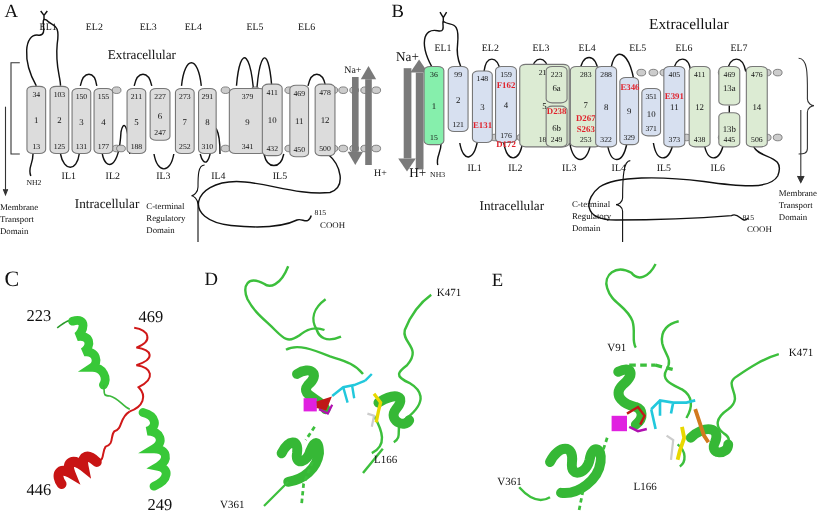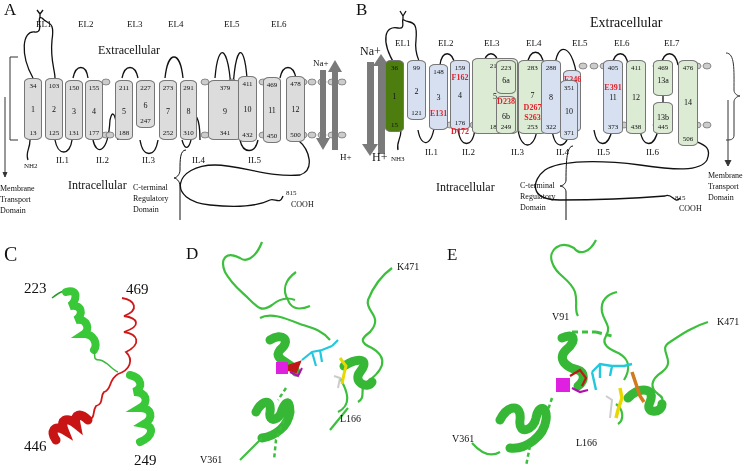--- a/index.html
+++ b/index.html
@@ -6,21 +6,21 @@
   body{width:756px;height:471px;position:relative;overflow:hidden;font-family:"Liberation Serif","DejaVu Serif",serif;color:#111;}
   .panel-letter{position:absolute;font-size:17px;}
   .lbl{position:absolute;font-size:9px;white-space:nowrap;}
   .lbl-md{position:absolute;font-size:12px;white-space:nowrap;}
   .lbl-lg{position:absolute;font-size:14px;white-space:nowrap;}
   .helix{position:absolute;border:1px solid #777;border-radius:6px/4px;box-sizing:border-box;font-size:7px;text-align:center;}
   .helix .top{position:absolute;top:3px;left:0;right:0;}
   .helix .mid{position:absolute;top:44%;left:0;right:0;font-size:8px;}
   .helix .bot{position:absolute;bottom:2px;left:0;right:0;}
   .hA{background:#dcdcdc;}
-  .hgray{background:#4d7c0f;}
+  .hgray{background:#86efac;}
   .hblue{background:#d7e0f0;}
   .hgreen{background:#dcebd3;}
   .red{color:#e0202a;font-weight:bold;font-size:8px;position:absolute;left:0;right:0;}
   svg{position:absolute;left:0;top:0;}
   .pdb-label{position:absolute;font-size:10px;white-space:nowrap;}
   .pdb-label-lg{position:absolute;font-size:15px;white-space:nowrap;}
 </style>
 </head>
 <body>
 
@@ -318,21 +318,21 @@
   <div class="helix hblue" style="left:541px;top:60px;width:20px;height:74px;">
       <div class="top">288</div>
       <div class="mid">8</div>
       <div class="bot">322</div>
     </div>
   <div class="helix hblue" style="left:563px;top:70px;width:18px;height:62px;">
       <div class="red" style="top:4px;">E346</div>
       <div class="mid">9</div>
       <div class="bot">329</div>
     </div>
-  <div class="helix hblue" style="left:560px;top:80px;width:18px;height:60px;">
+  <div class="helix hblue" style="left:583px;top:80px;width:18px;height:44px;">
       <div class="top">351</div>
       <div class="mid">10</div>
       <div class="bot">371</div>
     </div>
   <div class="helix hblue" style="left:603px;top:60px;width:20px;height:74px;">
       <div class="top">405</div>
       <div class="red" style="top:22px;">E391</div>
       <div class="mid">11</div>
       <div class="bot">373</div>
     </div>
@@ -342,21 +342,21 @@
       <div class="bot">438</div>
     </div>
   <div class="helix hgreen" style="left:653px;top:60px;width:20px;height:36px;">
       <div class="top">469</div>
       <div class="mid" style="top:15px;">13a</div>
     </div>
   <div class="helix hgreen" style="left:653px;top:102px;width:20px;height:32px;">
       <div class="mid" style="top:10px;">13b</div>
       <div class="bot">445</div>
     </div>
-  <div class="helix hgreen" style="left:678px;top:60px;width:20px;height:86px;">
+  <div class="helix hgreen" style="left:678px;top:60px;width:20px;height:74px;">
       <div class="top">476</div>
       <div class="mid">14</div>
       <div class="bot">506</div>
     </div>
 </div>
 
 <div>
   <div class="panel-letter" style="left:4px;top:243px;font-size:20px;">C</div>
   <svg width="756" height="471">
 

